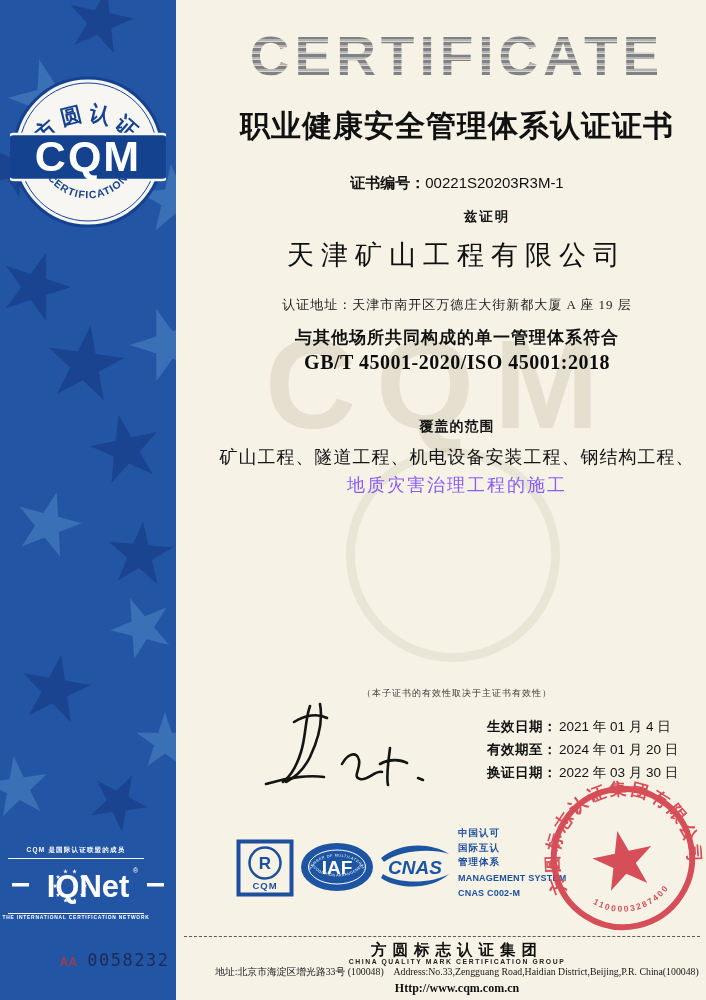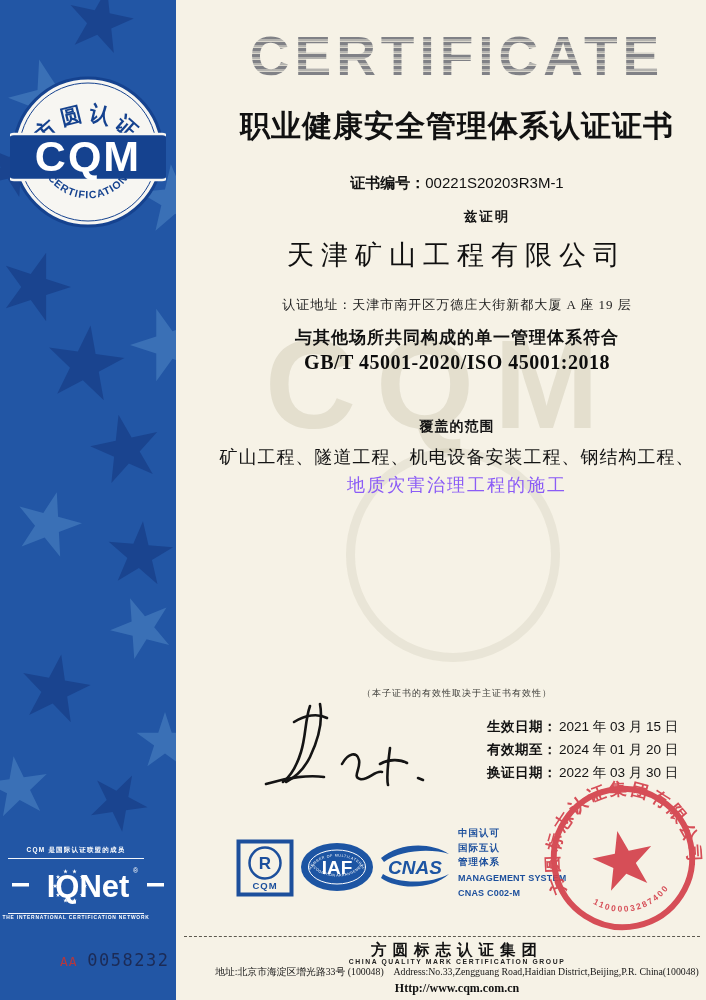--- a/index.html
+++ b/index.html
@@ -169,21 +169,21 @@
       <path d="M84,66 c6,-11 15,-13 17,-4 c2,9 -7,17 1,19 c8,2 15,-9 22,-7"></path>
       <path d="M132,50 c-2,17 -4,28 -2,37"></path>
       <path d="M122,66 c9,-5 20,-5 27,-1"></path>
       <path d="M160,80 l5,2"></path>
     </g>
   </svg>
 
   <div id="dates" class="abs z1">
     <div class="date-row">
       <span class="dl">生效日期：</span>
-      <span class="dv">2021 年 03 月 15 日</span>
+      <span class="dv">2021 年 01 月 4 日</span>
     </div>
     <div class="date-row">
       <span class="dl">有效期至：</span>
       <span class="dv">2024 年 01 月 20 日</span>
     </div>
     <div class="date-row">
       <span class="dl">换证日期：</span>
       <span class="dv">2022 年 03 月 30 日</span>
     </div>
   </div>

